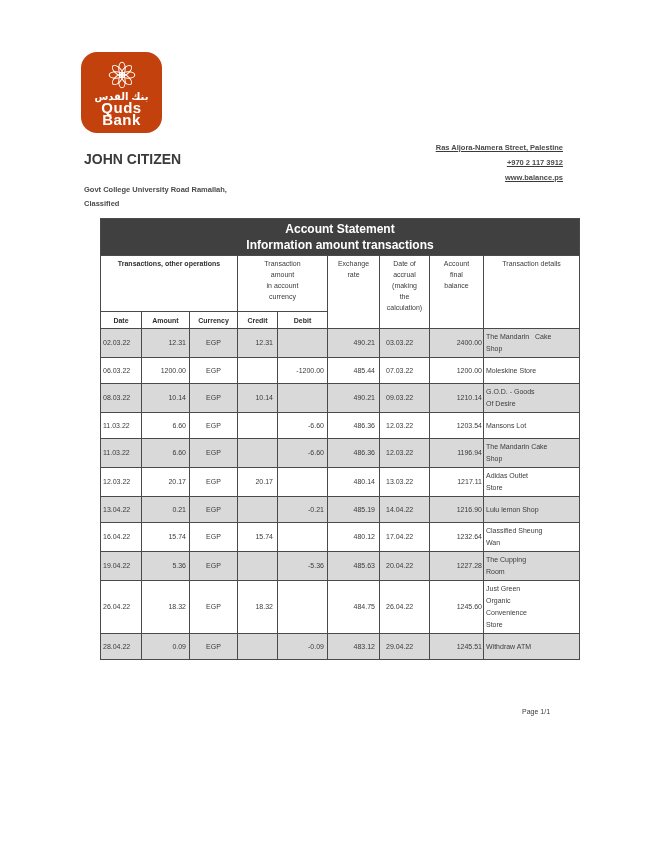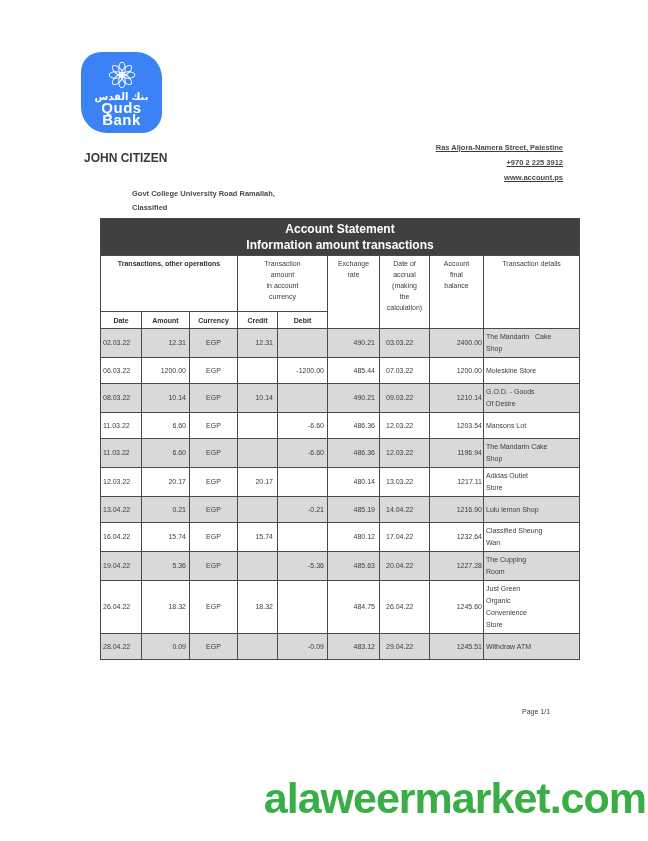--- a/index.html
+++ b/index.html
@@ -26,22 +26,22 @@
     color: #ffffff; font-size: 10px; font-weight: bold;
     line-height: 11px; direction: rtl;
   }
   .logo-en {
     color: #ffffff; font-size: 15px; font-weight: bold;
     line-height: 12px; letter-spacing: 0.5px;
   }
 
   
   .customer { position: absolute; left: 84px; top: 151px; text-align: left; }
-  .customer-name { font-size: 12px; font-weight: bold; color: #3a3a3a; margin-bottom: 22px; }
-  .customer-addr { font-size: 7.5px; font-weight: bold; color: #4a4a4a; line-height: 14px; margin-left: 48px; }
+  .customer-name { font-size: 14px; font-weight: bold; color: #3a3a3a; margin-bottom: 16px; }
+  .customer-addr { font-size: 7.5px; font-weight: bold; color: #4a4a4a; line-height: 14px; }
 
   .bankinfo { position: absolute; right: 85px; top: 140px; text-align: right; text-decoration: underline; }
   .bankinfo div { font-size: 7.5px; font-weight: bold; color: #4a4a4a; line-height: 15px; }
 
   
   table.statement {
     position: absolute; left: 100px; top: 218px;
     width: 479px;
     border-collapse: collapse;
     table-layout: fixed;
@@ -110,21 +110,21 @@
     letter-spacing: -1px;
     color: #3aae46;
     white-space: nowrap;
   }
 </style>
 </head>
 <body>
 
 <div class="page">
 
-  <div class="logo" style="background: #3b82f6;">
+  <div class="logo" style="background: #c2410c; border-radius: 16px;">
     <svg width="32" height="32" viewBox="0 0 40 40">
       <g fill="none" stroke="#ffffff" stroke-width="1.3">
         <ellipse cx="20" cy="12" rx="4" ry="8" transform="rotate(0 20 20)"></ellipse>
         <ellipse cx="20" cy="12" rx="4" ry="8" transform="rotate(45 20 20)"></ellipse>
         <ellipse cx="20" cy="12" rx="4" ry="8" transform="rotate(90 20 20)"></ellipse>
         <ellipse cx="20" cy="12" rx="4" ry="8" transform="rotate(135 20 20)"></ellipse>
         <ellipse cx="20" cy="12" rx="4" ry="8" transform="rotate(180 20 20)"></ellipse>
         <ellipse cx="20" cy="12" rx="4" ry="8" transform="rotate(225 20 20)"></ellipse>
         <ellipse cx="20" cy="12" rx="4" ry="8" transform="rotate(270 20 20)"></ellipse>
         <ellipse cx="20" cy="12" rx="4" ry="8" transform="rotate(315 20 20)"></ellipse>
@@ -136,22 +136,22 @@
   </div>
 
   <div class="customer">
     <div class="customer-name">JOHN CITIZEN</div>
     <div class="customer-addr">Govt College University Road Ramallah,</div>
     <div class="customer-addr">Classified</div>
   </div>
 
   <div class="bankinfo">
     <div>Ras Aljora-Namera Street, Palestine</div>
-    <div>+970 2 225 3912</div>
-    <div>www.account.ps</div>
+    <div>+970 2 117 3912</div>
+    <div>www.balance.ps</div>
   </div>
 
   <table class="statement">
     <colgroup>
       <col style="width:41px">
         <col style="width:48px">
         <col style="width:48px">
       <col style="width:40px">
         <col style="width:50px">
         <col style="width:52px">
@@ -320,15 +320,14 @@
           <td class="c-debit">-0.09</td>
           <td class="c-rate">483.12</td>
           <td class="c-accrual">29.04.22</td>
           <td class="c-balance">1245.51</td>
           <td class="c-details">Withdraw ATM</td>
         </tr>
       </tbody>
   </table>
 
   <div class="page-num">Page 1/1</div>
-  <div class="watermark" style="color: rgb(58, 174, 70);">alaweermarket.com</div>
 
 </div>
 
 </body></html>

